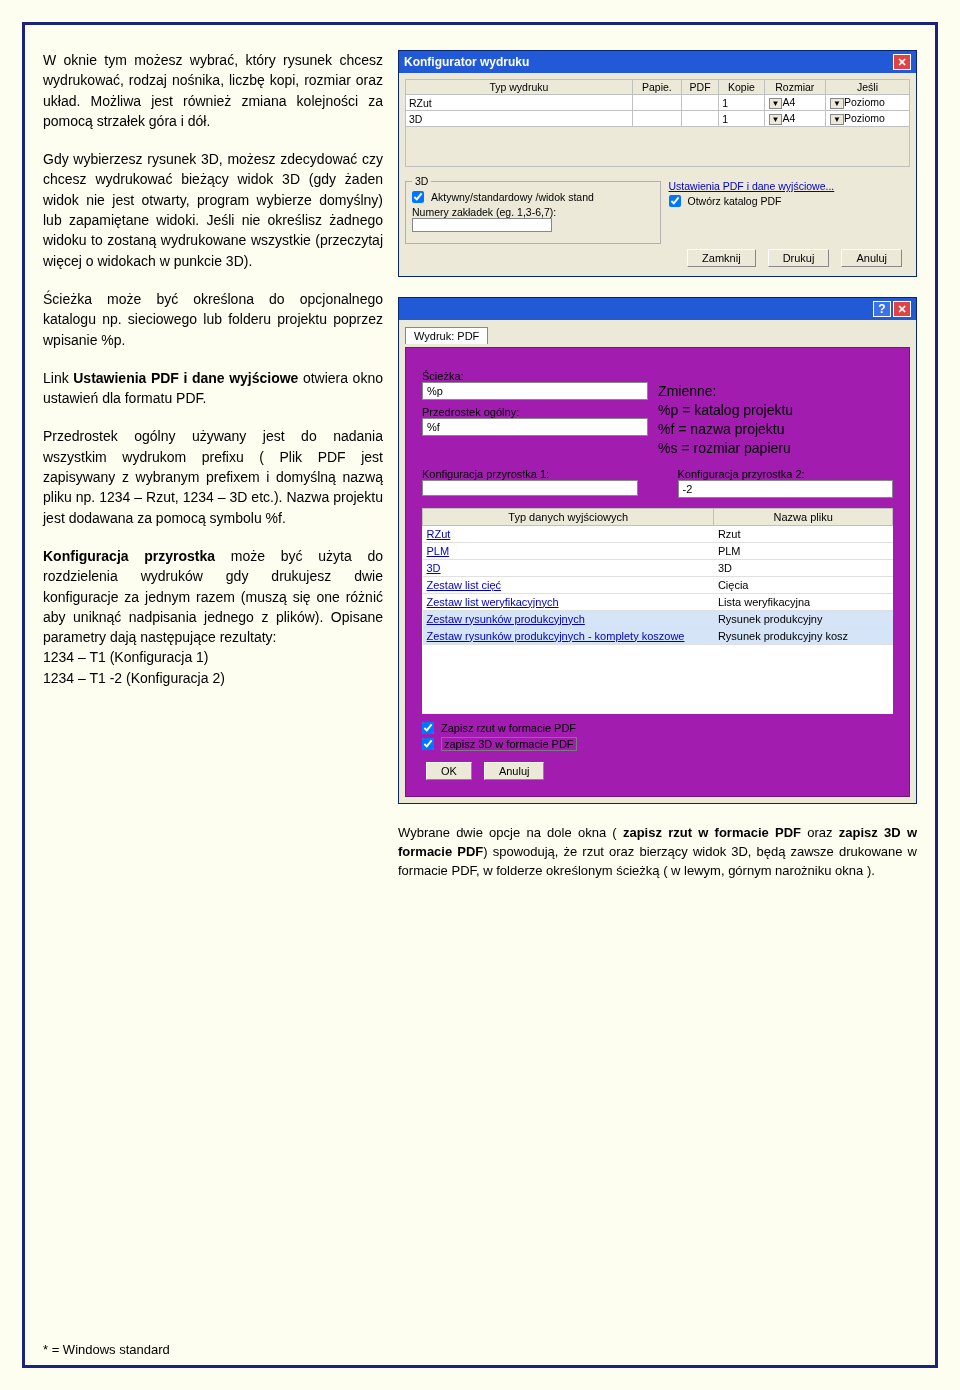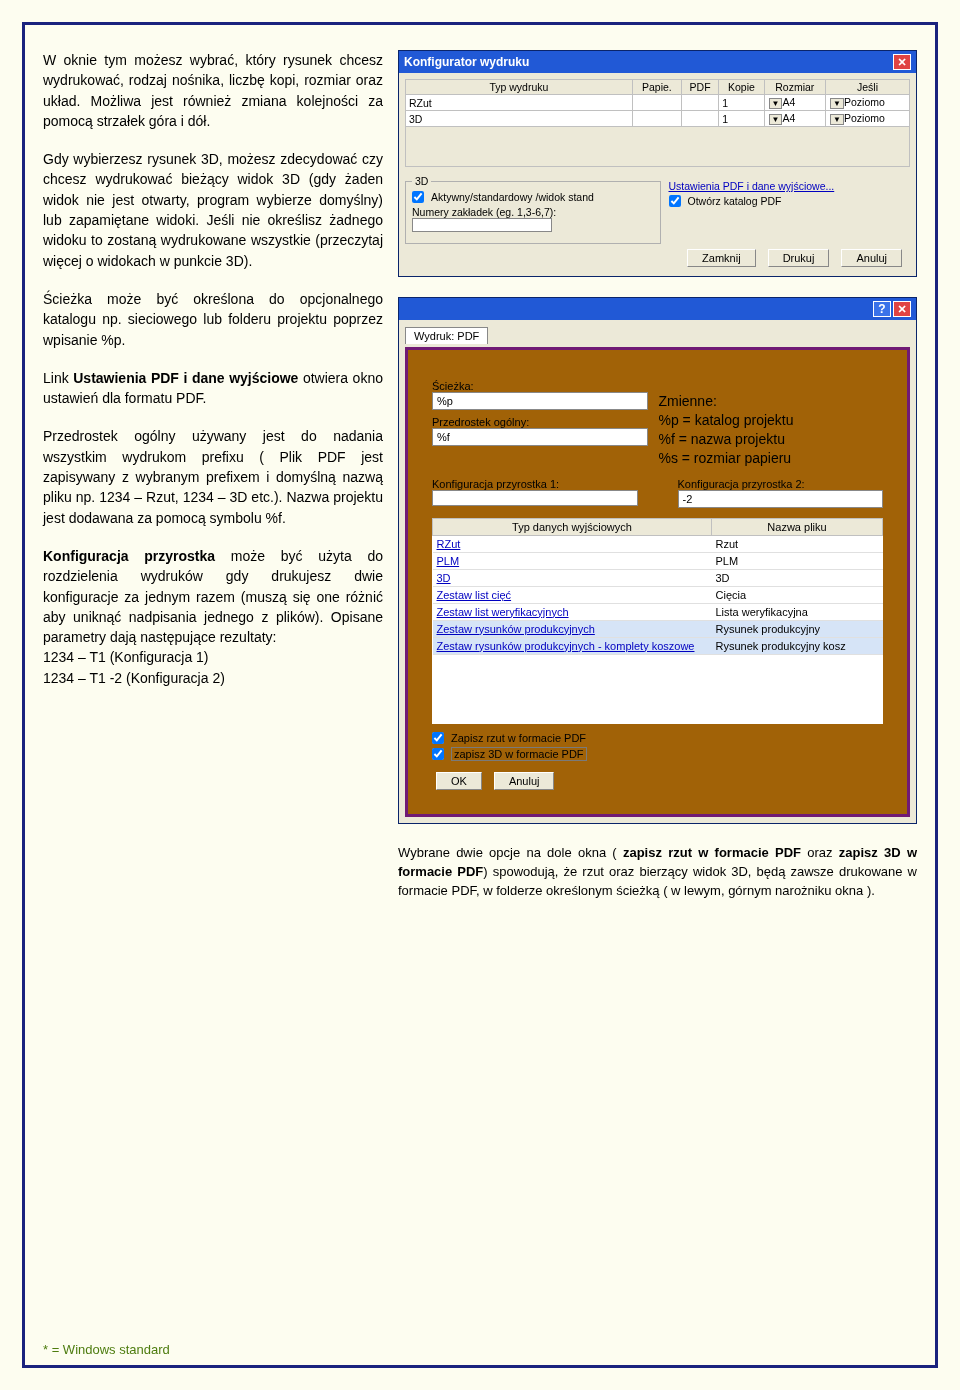--- a/index.html
+++ b/index.html
@@ -124,21 +124,21 @@
   .win1-bot {
     display:flex; justify-content:flex-end; gap:12px; padding:5px 8px 3px;
   }
 
   
   .tab-strip { margin-bottom:4px; }
   .tab {
     display:inline-block; background:#ece9d8; border:1px solid #888; border-bottom:none;
     padding:2px 8px; font-size:11px; position:relative; top:1px; background:#fff;
   }
-  .panel { background:#a16207; border:3px solid #701a75; padding:24px; }
+  .panel { background:#a21caf; border:1px solid #701a75; padding:16px; }
   .field-lbl { font-size:11px; margin-top:6px; }
   .field-row { display:flex; align-items:flex-start; gap:10px; }
   .field-col { flex:1; }
   .txtfield {
     background:#fff; border:1px solid #888; padding:2px 4px; font-size:11px; width:100%;
     display:block;
   }
   .var-box { font-size:14px; line-height:1.35; }
 
   .grid2 { width:100%; border-collapse:collapse; background:#fff; margin-top:10px; }
@@ -149,21 +149,21 @@
   .grid2-spacer td { height:70px; background:#fff; border:none !important; }
 
   .win2-bot {
     display:flex; gap:12px; padding:8px 4px 0;
   }
   .checks { margin-top:8px; }
   .checks .row-inline { font-size:11px; }
   .boxed { border:1px solid #7a7a7a; padding:0 2px; }
 
   .right-text { font-size:13px; line-height:1.45; text-align:justify; }
-  .footnote { font-size:13px; color:#4d7c0f; margin-top:auto; }
+  .footnote { font-size:13px; color:#000000; margin-top:auto; }
 
   .gray-big { height:40px; background:#ece9d8; border:1px solid #c0c0c0; border-top:none; }
   .sec-row { display:flex; gap:8px; margin-top:6px; align-items:flex-start;}
   .sec-col { flex:1; }
 </style>
 </head>
 <body>
 
 <div class="page">
   <div class="inner">

